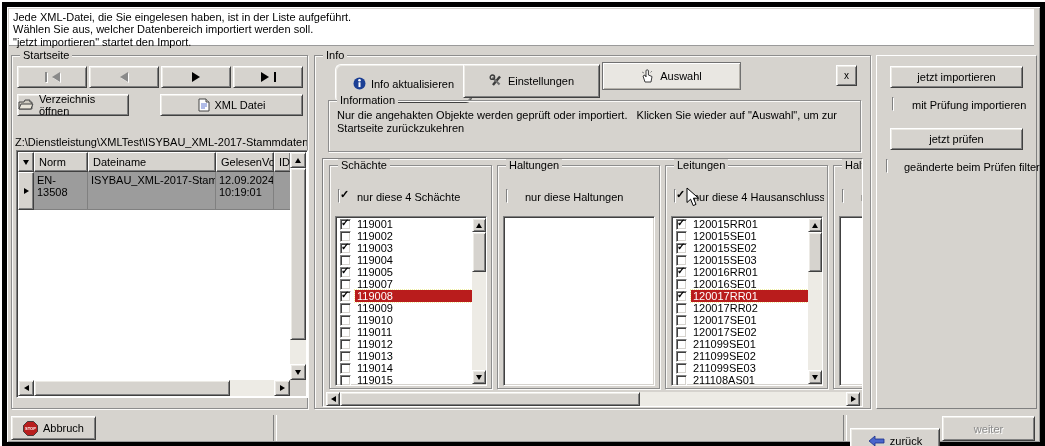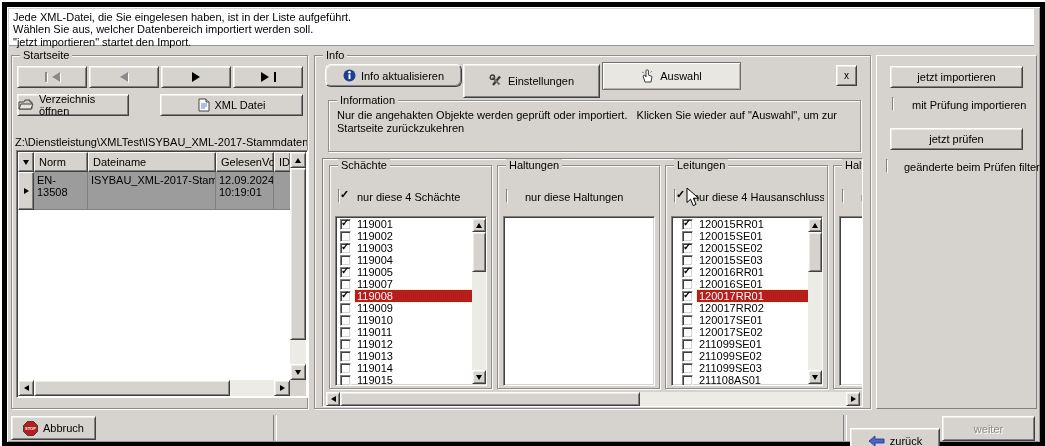--- a/index.html
+++ b/index.html
@@ -164,21 +164,21 @@
               <span class="t-right"></span>
             </div>
         </div>
         <div class="abs" style="left:273px;top:229px;width:16px;height:16px;background:#d6d3ce;"></div>
       </div>
     </div>
 
     <div class="abs gb" style="left:307px;top:48px;width:557px;height:354px;">
       <span class="gb-label">Info</span>
 
-      <div class="tab btn" style="left:10px;top:8px;width:137px;height:23px;border-radius:6px;">
+      <div class="tab btn" style="left:20px;top:8px;width:137px;height:39px;border-radius:6px;">
         <svg width="13" height="13" viewBox="0 0 13 13">
           <circle cx="6.5" cy="6.5" r="6" fill="#1c3f94"></circle>
           <rect x="5.5" y="5.3" width="2" height="4.8" fill="#fff"></rect>
           <circle cx="6.5" cy="3.2" r="1.3" fill="#fff"></circle>
         </svg>
         <span>Info aktualisieren</span>
       </div>
       <div class="tab btn" style="left:148px;top:8px;width:137px;height:34px;">
         <svg width="14" height="14" viewBox="0 0 14 14">
           <rect x="6" y="1" width="2.4" height="11" transform="rotate(40 7 7)" fill="#3c3c3c"></rect>
@@ -282,21 +282,21 @@
           <span class="gb-label">Haltungen</span>
           <span class="cb abs" style="left:8px;top:24px;"></span>
           <span class="abs glabel" style="left:27px;top:25px;">nur diese Haltungen</span>
           <div class="listbox inset3d" style="left:5px;top:50px;width:152px;height:170px;"></div>
         </div>
 
         <div class="abs gb" style="left:342px;top:6px;width:163px;height:224px;">
           <span class="gb-label">Leitungen</span>
           <span class="cb abs checked" style="left:8px;top:24px;"></span>
           <span class="abs glabel" style="left:27px;top:25px;width:131px;overflow:hidden;">nur diese 4 Hausanschlussleitur</span>
-          <div class="listbox inset3d" style="left:5px;top:50px;width:152px;height:170px;padding:1px 8px;">
+          <div class="listbox inset3d" style="left:5px;top:50px;width:152px;height:170px;padding:1px 2px;">
               <div class="li">
                 <span class="cb small checked"></span>
                 <span class="li-label">120015RR01</span>
               </div>
               <div class="li">
                 <span class="cb small"></span>
                 <span class="li-label">120015SE01</span>
               </div>
               <div class="li">
                 <span class="cb small checked"></span>

